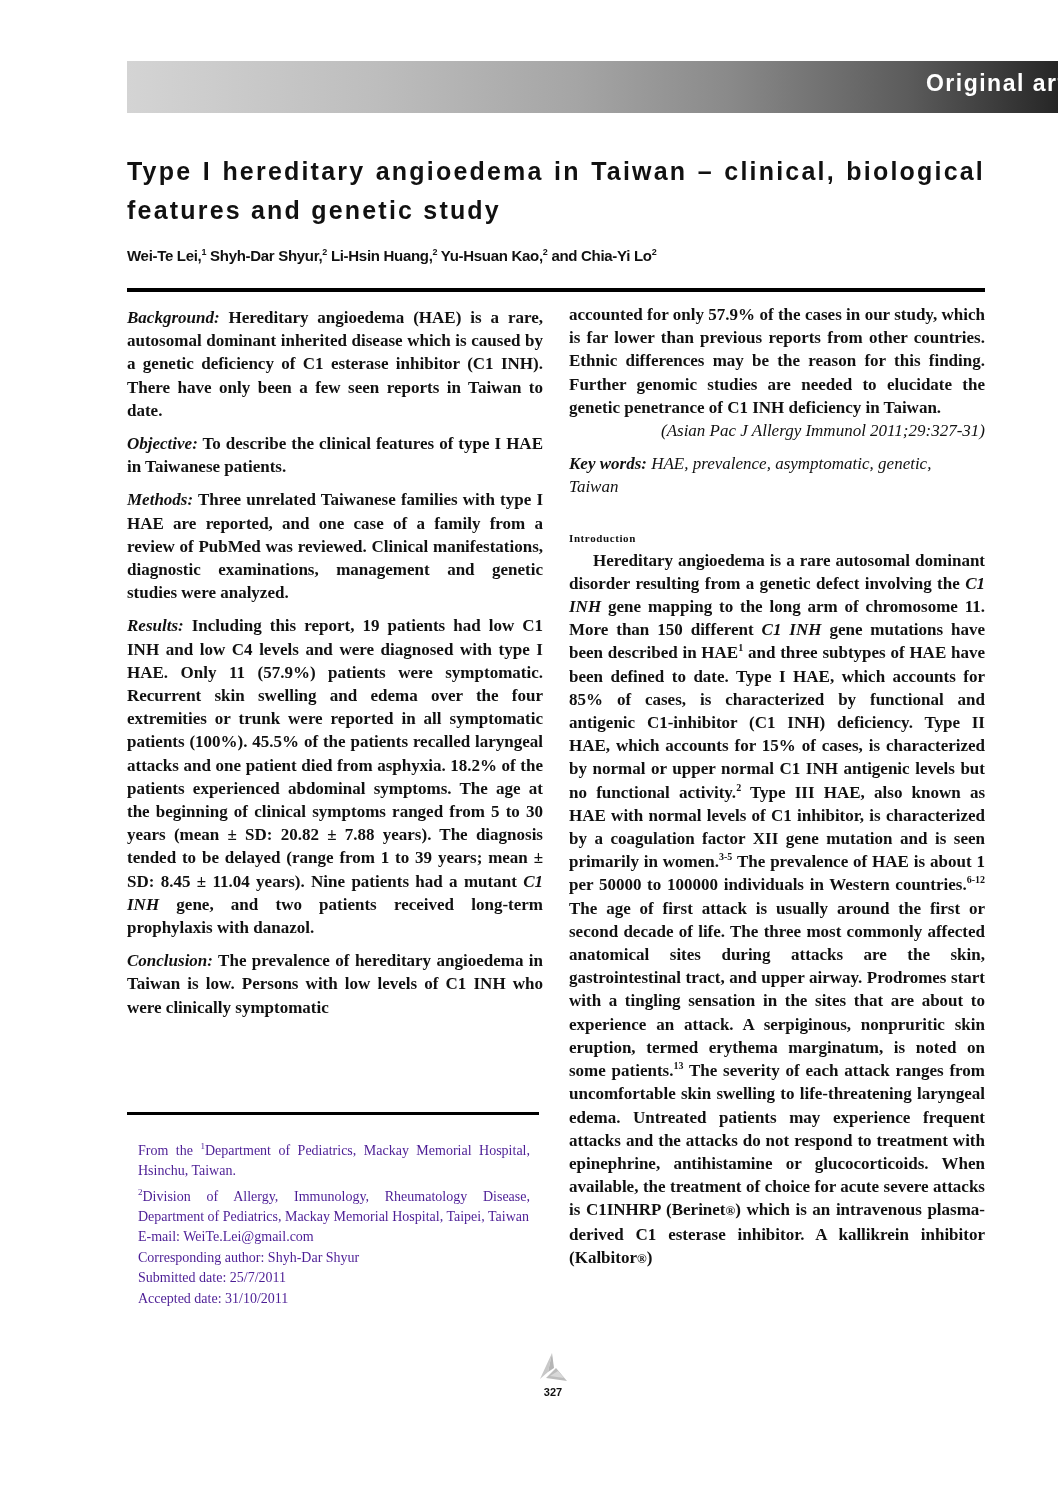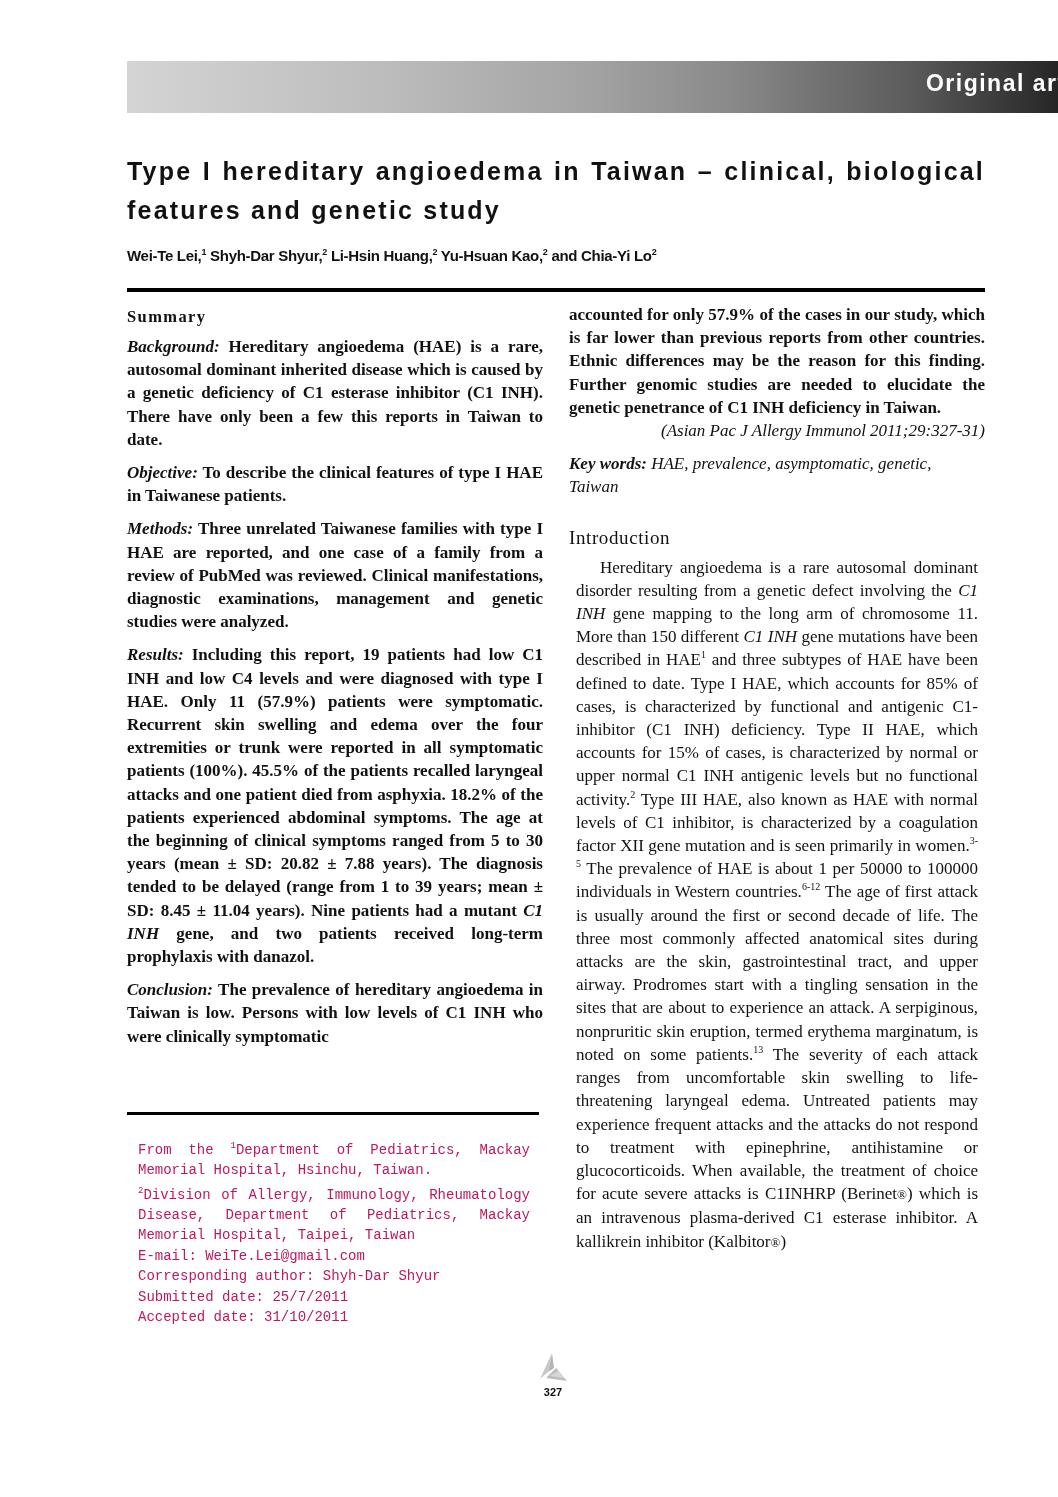--- a/index.html
+++ b/index.html
@@ -30,29 +30,29 @@
   .col-left { left: 127px; top: 306px; width: 416px; }
   .col-right { left: 569px; top: 303px; width: 416px; }
 
   .section-heading { font-weight: bold; font-size: 16.5px; letter-spacing: 1.4px; margin: 0 0 7px 0; line-height: 22px; }
   .abs-para { font-weight: bold; text-align: justify; margin: 0 0 10px 0; }
   .abs-para .label { font-style: italic; }
   .italic { font-style: italic; }
   .citation { font-weight: normal; font-style: italic; display: block; text-align: right; }
   .keywords { font-style: italic; margin: 0 0 28px 0; text-align: left; }
   .keywords .kw-label { font-weight: bold; }
-  .intro-heading { font-weight: normal; font-size: 19px; letter-spacing: 0.6px; margin: 0; line-height: 22px; }
-  .intro-body { text-align: justify; text-indent: 24px; margin: 7px; }
+  .intro-heading { font-weight: bold; font-size: 11px; letter-spacing: 0.6px; margin: 0; line-height: 22px; }
+  .intro-body { text-align: justify; text-indent: 24px; margin: 0; font-weight: bold; }
   .intro-body sup { font-size: 10px; line-height: 0; }
   .reg { font-size: 13px; }
 
   .rule-left { position: absolute; left: 127px; top: 1112px; width: 412px; height: 3px; background: #000; }
   .footnote {
     position: absolute; left: 138px; top: 1136px; width: 392px;
-    font-family: Liberation Mono, monospace; font-size: 14px; line-height: 20.5px; color: #be185d;
+    font-family: Liberation Serif, serif; font-size: 14px; line-height: 20.5px; color: #4c1d95;
   }
   .footnote p { margin: 0; text-align: justify; }
   .footnote .nojust { text-align: left; }
   .footnote sup { font-size: 9px; }
 
   .logo { position: absolute; left: 534px; top: 1352px; width: 36px; height: 32px; }
   .page-number {
     position: absolute; left: 529px; top: 1386px; width: 48px; text-align: center;
     font-family: "Liberation Sans", sans-serif; font-weight: bold; font-size: 11px;
   }
@@ -70,25 +70,24 @@
   <span>Wei-Te Lei,</span><sup>1</sup>
   <span>Shyh-Dar Shyur,</span><sup>2</sup>
   <span>Li-Hsin Huang,</span><sup>2</sup>
   <span>Yu-Hsuan Kao,</span><sup>2</sup>
   <span>and Chia-Yi Lo</span><sup>2</sup>
 </p>
 
 <div class="rule-top"></div>
 
 <div class="col col-left">
-  <h2 class="section-heading">Summary</h2>
 
   <p class="abs-para">
     <span class="label">Background:</span>
-    <span>Hereditary angioedema (HAE) is a rare, autosomal dominant inherited disease which is caused by a genetic deficiency of C1 esterase inhibitor (C1 INH). There have only been a few this reports in Taiwan to date.</span>
+    <span>Hereditary angioedema (HAE) is a rare, autosomal dominant inherited disease which is caused by a genetic deficiency of C1 esterase inhibitor (C1 INH). There have only been a few seen reports in Taiwan to date.</span>
   </p>
 
   <p class="abs-para">
     <span class="label">Objective:</span>
     <span>To describe the clinical features of type I HAE in Taiwanese patients.</span>
   </p>
 
   <p class="abs-para">
     <span class="label">Methods:</span>
     <span>Three unrelated Taiwanese families with type I HAE are reported, and one case of a family from a review of PubMed was reviewed. Clinical manifestations, diagnostic examinations, management and genetic studies were analyzed.</span>

